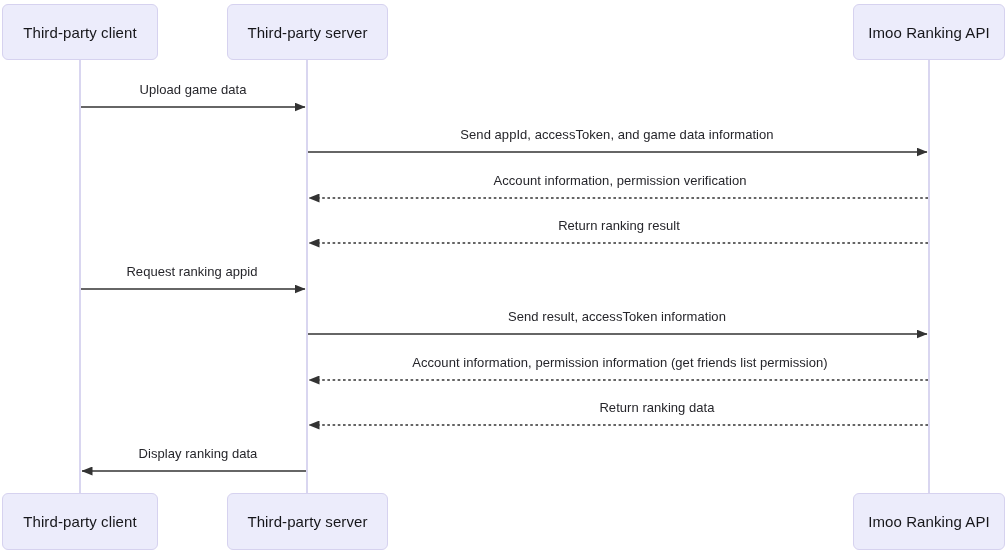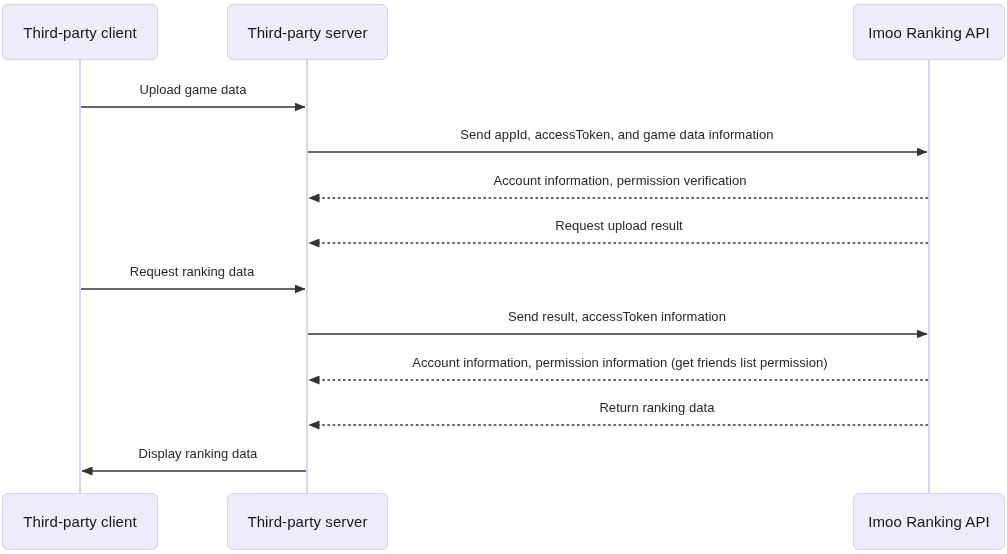--- a/index.html
+++ b/index.html
@@ -100,21 +100,21 @@
         <span class="participant-label">Third-party server</span>
       </div>
       <div class="participant-box" style="left: 853px; top: 493px; width: 152px; height: 57px;">
         <span class="participant-label">Imoo Ranking API</span>
       </div>
     </div>
   <div id="message-labels">
       <div class="msg-label" style="left: 193px; top: 97px;">Upload game data</div>
       <div class="msg-label" style="left: 617px; top: 142px; text-align: center;">Send appId, accessToken, and game data information</div>
       <div class="msg-label" style="left: 620px; top: 188px; text-align: center;">Account information, permission verification</div>
-      <div class="msg-label" style="left: 619px; top: 233px;">Request upload result</div>
-      <div class="msg-label" style="left: 192px; top: 279px;">Request ranking data</div>
+      <div class="msg-label" style="left: 619px; top: 233px;">Return ranking result</div>
+      <div class="msg-label" style="left: 192px; top: 279px;">Request ranking appid</div>
       <div class="msg-label" style="left: 617px; top: 324px;">Send result, accessToken information</div>
       <div class="msg-label" style="left: 620px; top: 370px;">Account information, permission information (get friends list permission)</div>
       <div class="msg-label" style="left: 619px; top: 415px; margin-left: 38px;">Return ranking data</div>
       <div class="msg-label" style="left: 182px; top: 461px; margin-left: 16px;">Display ranking data</div>
     </div>
 
 </div>
 
 </body></html>

